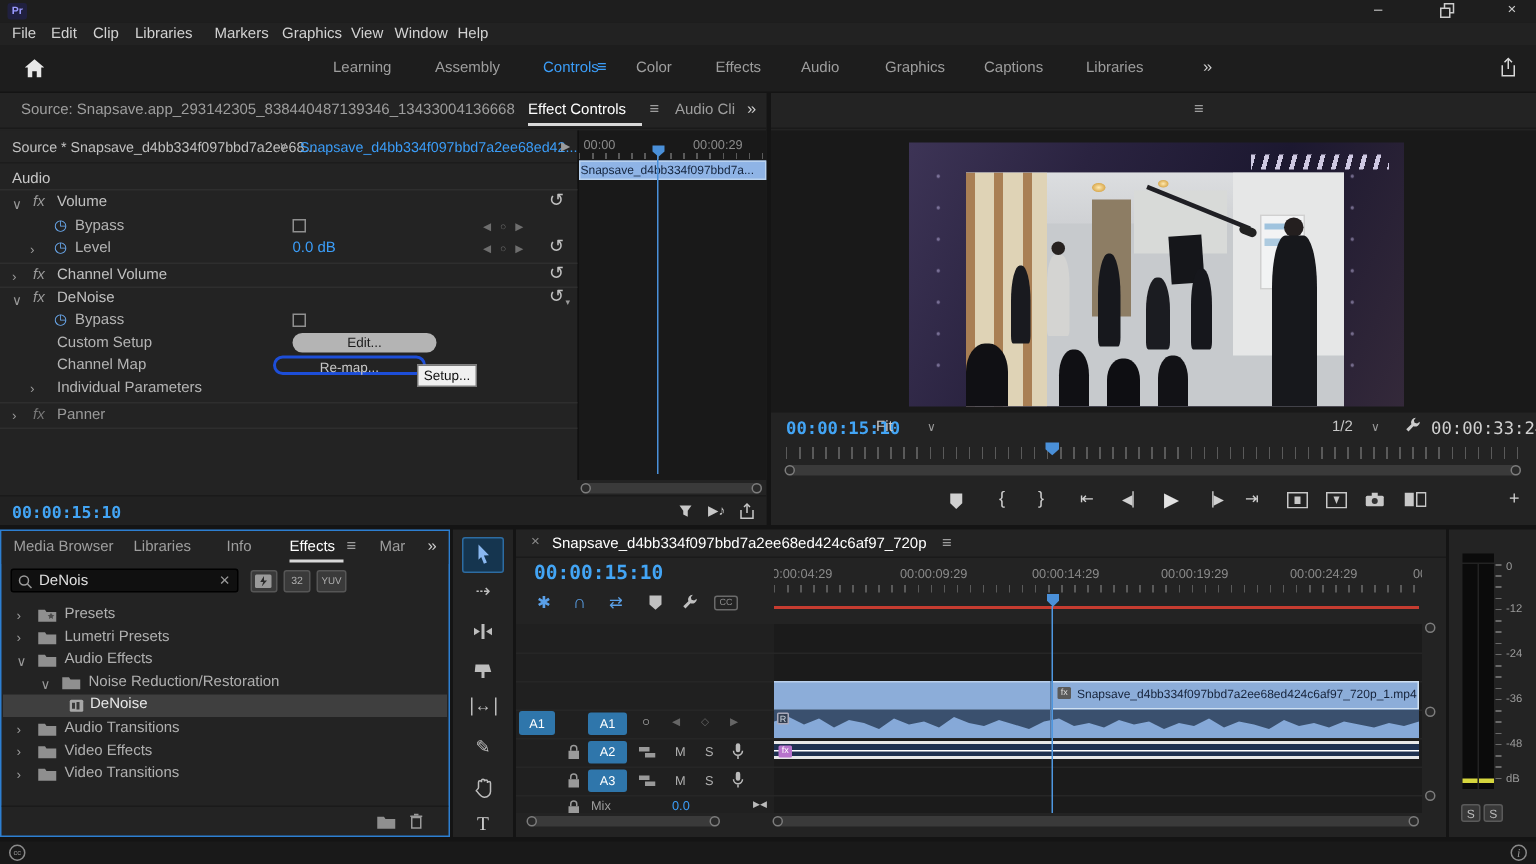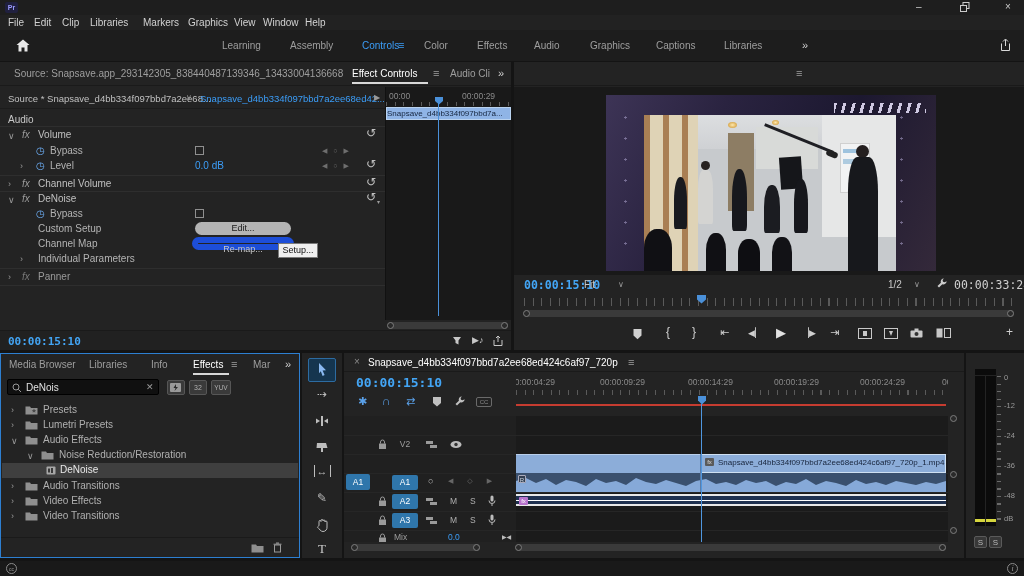--- a/index.html
+++ b/index.html
@@ -163,21 +163,21 @@
       <span class="p sw" style="left:36px;top:1px">◷</span>
       <span class="p" style="left:50px;top:1px;color:#b4b4b4">Bypass</span>
       <span class="cb" style="left:195px;top:2px"></span>
     </div>
     <div class="p" style="left:0;top:160px;width:385px;height:15px">
       <span class="p" style="left:38px;top:1px;color:#b4b4b4">Custom Setup</span>
       <span class="pill" style="left:195px;top:0;width:96px;background:#b4b4b4;color:#1b1b1b">Edit...</span>
     </div>
     <div class="p" style="left:0;top:175px;width:385px;height:15px">
       <span class="p" style="left:38px;top:1px;color:#b4b4b4">Channel Map</span>
-      <span class="pill" style="left:192px;top:0;width:102px;border:6px solid #1d4ed8;color:#c8c8c8">Re-map...</span>
+      <span class="pill" style="left:182px;top:0;width:102px;border:2px solid #1d4ed8;color:#c8c8c8">Re-map...</span>
     </div>
     <div class="p" style="left:278px;top:181px;width:40px;height:15px;background:#f0f0f0;border:1px solid #7a7a7a;color:#111;font-size:9px;line-height:13px;text-align:center;z-index:5">Setup...</div>
     <div class="p" style="left:0;top:190px;width:385px;height:15px">
       <span class="p chev" style="left:20px;top:2px">›</span>
       <span class="p" style="left:38px;top:1px;color:#b4b4b4">Individual Parameters</span>
     </div>
     <div class="sep" style="left:0;top:206px;width:385px"></div>
     <div class="p" style="left:0;top:208px;width:385px;height:15px">
       <span class="p chev" style="left:8px;top:2px">›</span>
       <span class="p fx" style="left:22px;top:1px;color:#777">fx</span>
@@ -507,41 +507,20 @@
     <div class="p" style="left:0;top:63px;width:172px;height:126px;background:#202020"></div>
     <div class="p" style="left:172px;top:63px;width:432px;height:126px;background:#1b1b1b"></div>
     <div class="rowline" style="left:0;top:82px;width:604px"></div>
     <div class="rowline" style="left:0;top:101px;width:604px"></div>
     <div class="rowline" style="left:0;top:120px;width:604px"></div>
     <div class="rowline" style="left:0;top:139px;width:604px"></div>
     <div class="rowline" style="left:0;top:158px;width:604px"></div>
     <div class="rowline" style="left:0;top:177px;width:604px"></div>
 
 
-    <div class="p" style="left:0;top:82px;width:172px;height:19px">
-      <span class="p" style="left:34px;top:4px">
-          <svg width="9" height="11">
-            <rect x="1" y="4.5" width="7" height="5.5" fill="#9a9a9a"></rect>
-            <path d="M2.5 4.5 V3 a2 2 0 0 1 4 0 V4.5" stroke="#9a9a9a" fill="none"></path>
-          </svg>
-        </span>
-      <span class="trackbox off" style="left:48px;top:2px">V2</span>
-      <span class="p" style="left:82px;top:5px">
-          <svg width="11" height="9">
-            <rect x="0" y="1" width="7" height="3" fill="#9a9a9a"></rect>
-            <rect x="4" y="5" width="7" height="3" fill="#9a9a9a"></rect>
-          </svg>
-        </span>
-      <span class="p" style="left:106px;top:5px">
-          <svg width="12" height="9">
-            <ellipse cx="6" cy="4.5" rx="5.5" ry="3.6" fill="#bbb"></ellipse>
-            <circle cx="6" cy="4.5" r="1.7" fill="#333"></circle>
-          </svg>
-        </span>
-    </div>
 
 
     <div class="p" style="left:0;top:120px;width:172px;height:19px">
       <span class="p" style="left:2px;top:1px;width:24px;height:16px;background:#2f76ab;border-radius:2px;color:#fff;font-size:8.5px;text-align:center;line-height:16px">A1</span>
       <span class="trackbox" style="left:48px;top:2px">A1</span>
       <span class="p" style="left:84px;top:3px;color:#bbb;font-size:9px">○</span>
       <span class="p" style="left:104px;top:4px;color:#666;font-size:7px;letter-spacing:6px">◀ ◇ ▶</span>
     </div>
 
     <div class="p" style="left:0;top:139px;width:172px;height:19px">

